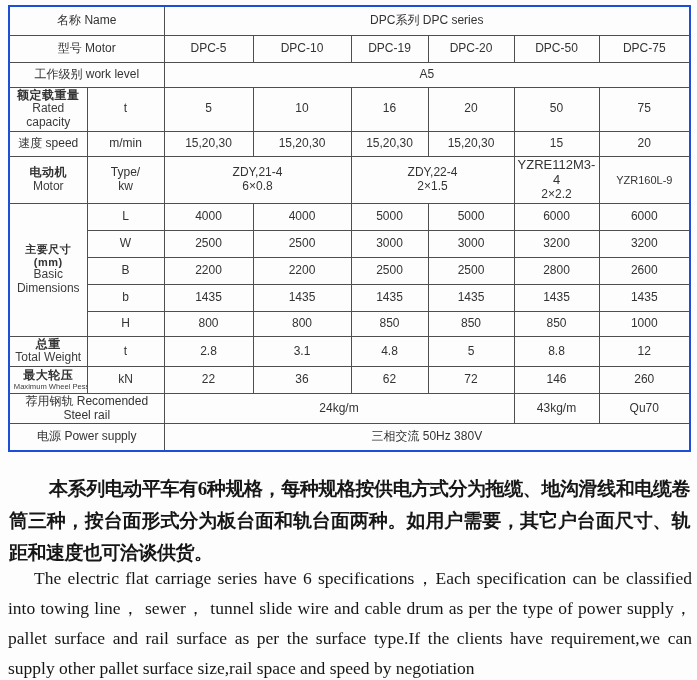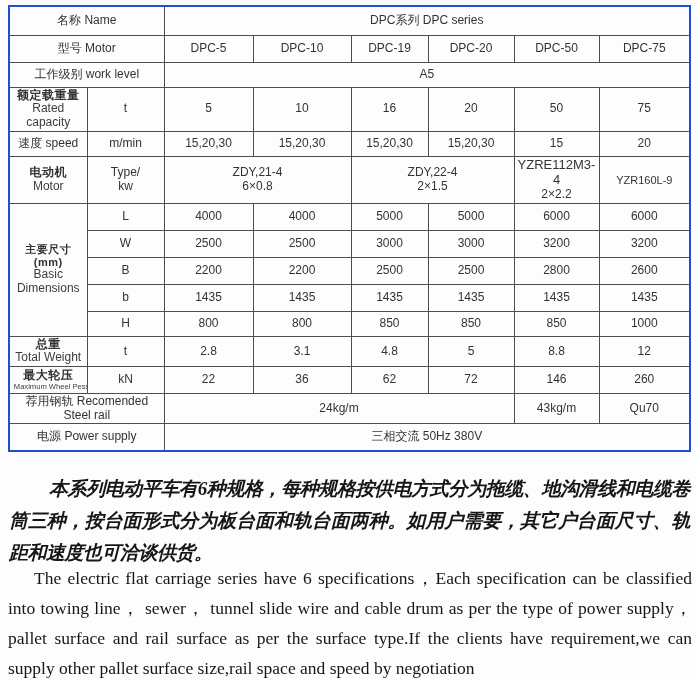--- a/index.html
+++ b/index.html
@@ -45,21 +45,20 @@
     left: 9px; top: 473px;
     width: 681px;
     font-family: "Liberation Serif", "DejaVu Serif", serif;
     font-weight: bold;
     font-size: 19px;
     letter-spacing: -0.5px;
     line-height: 32px;
     text-align: justify;
     text-indent: 40px;
     color: #161616;
-    font-style: italic;
   }
   .para-en {
     position: absolute;
     left: 8px; top: 563px;
     width: 684px;
     font-family: "Liberation Serif", "DejaVu Serif", serif;
     font-size: 17.5px;
     line-height: 30px;
     text-align: justify;
     text-indent: 26px;

